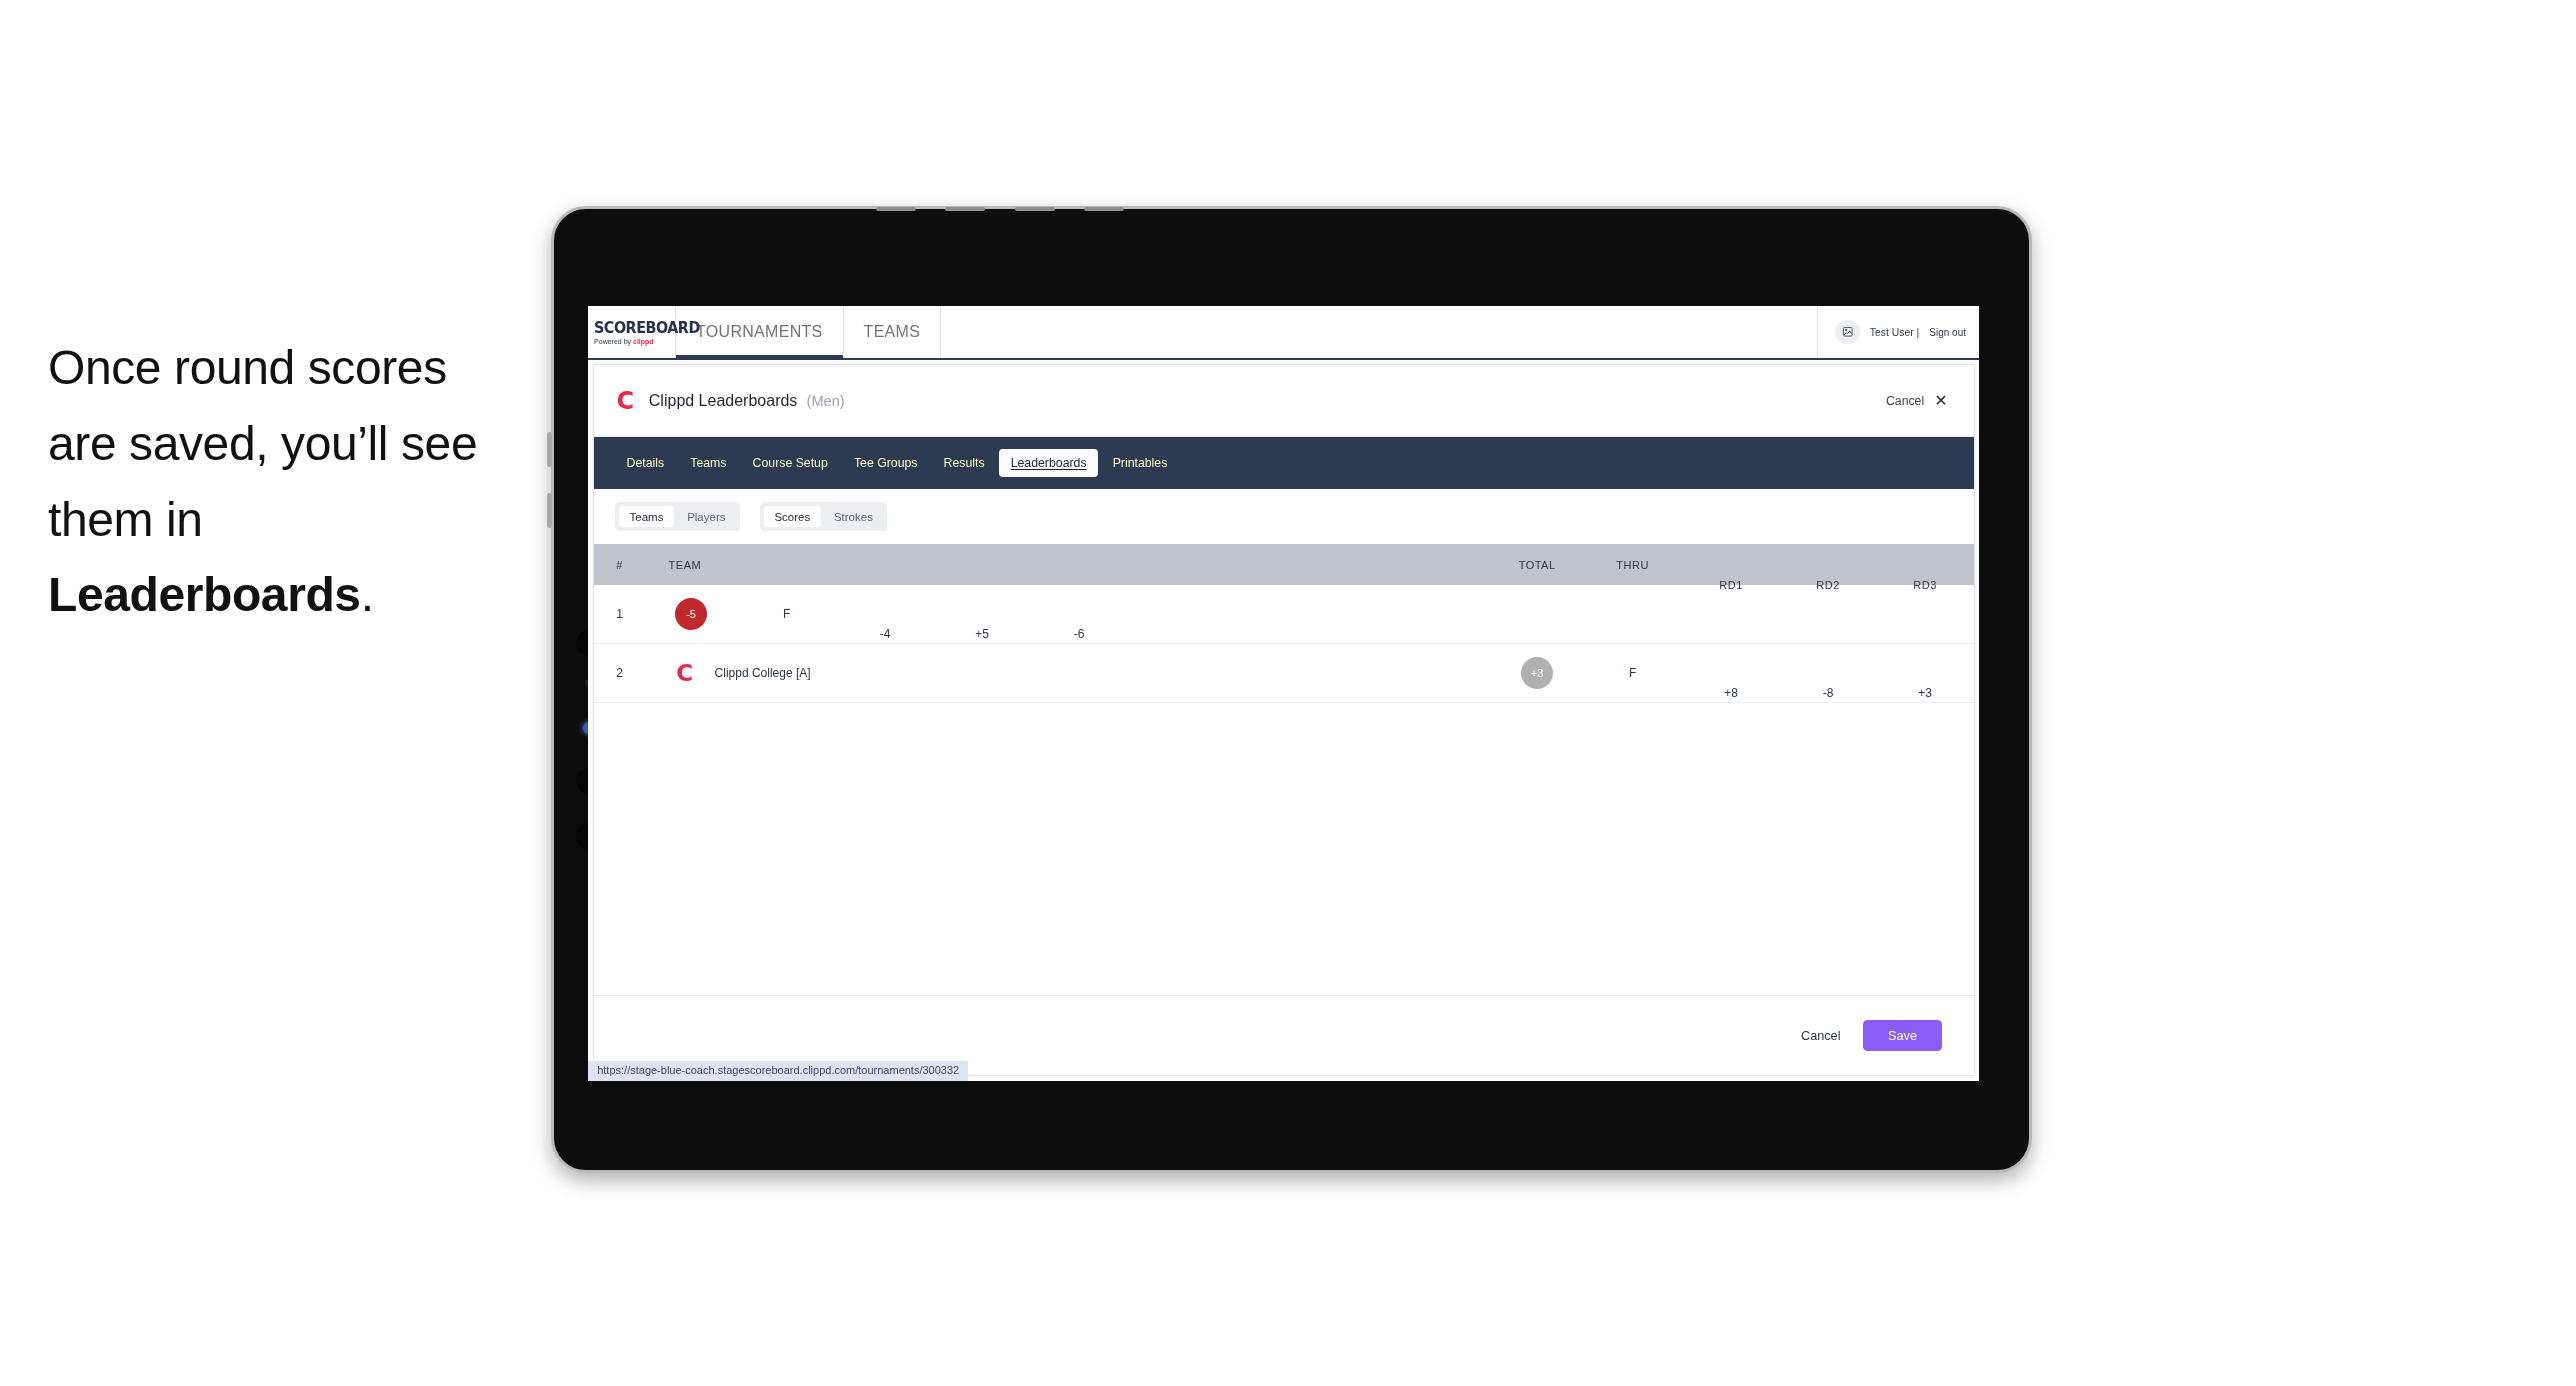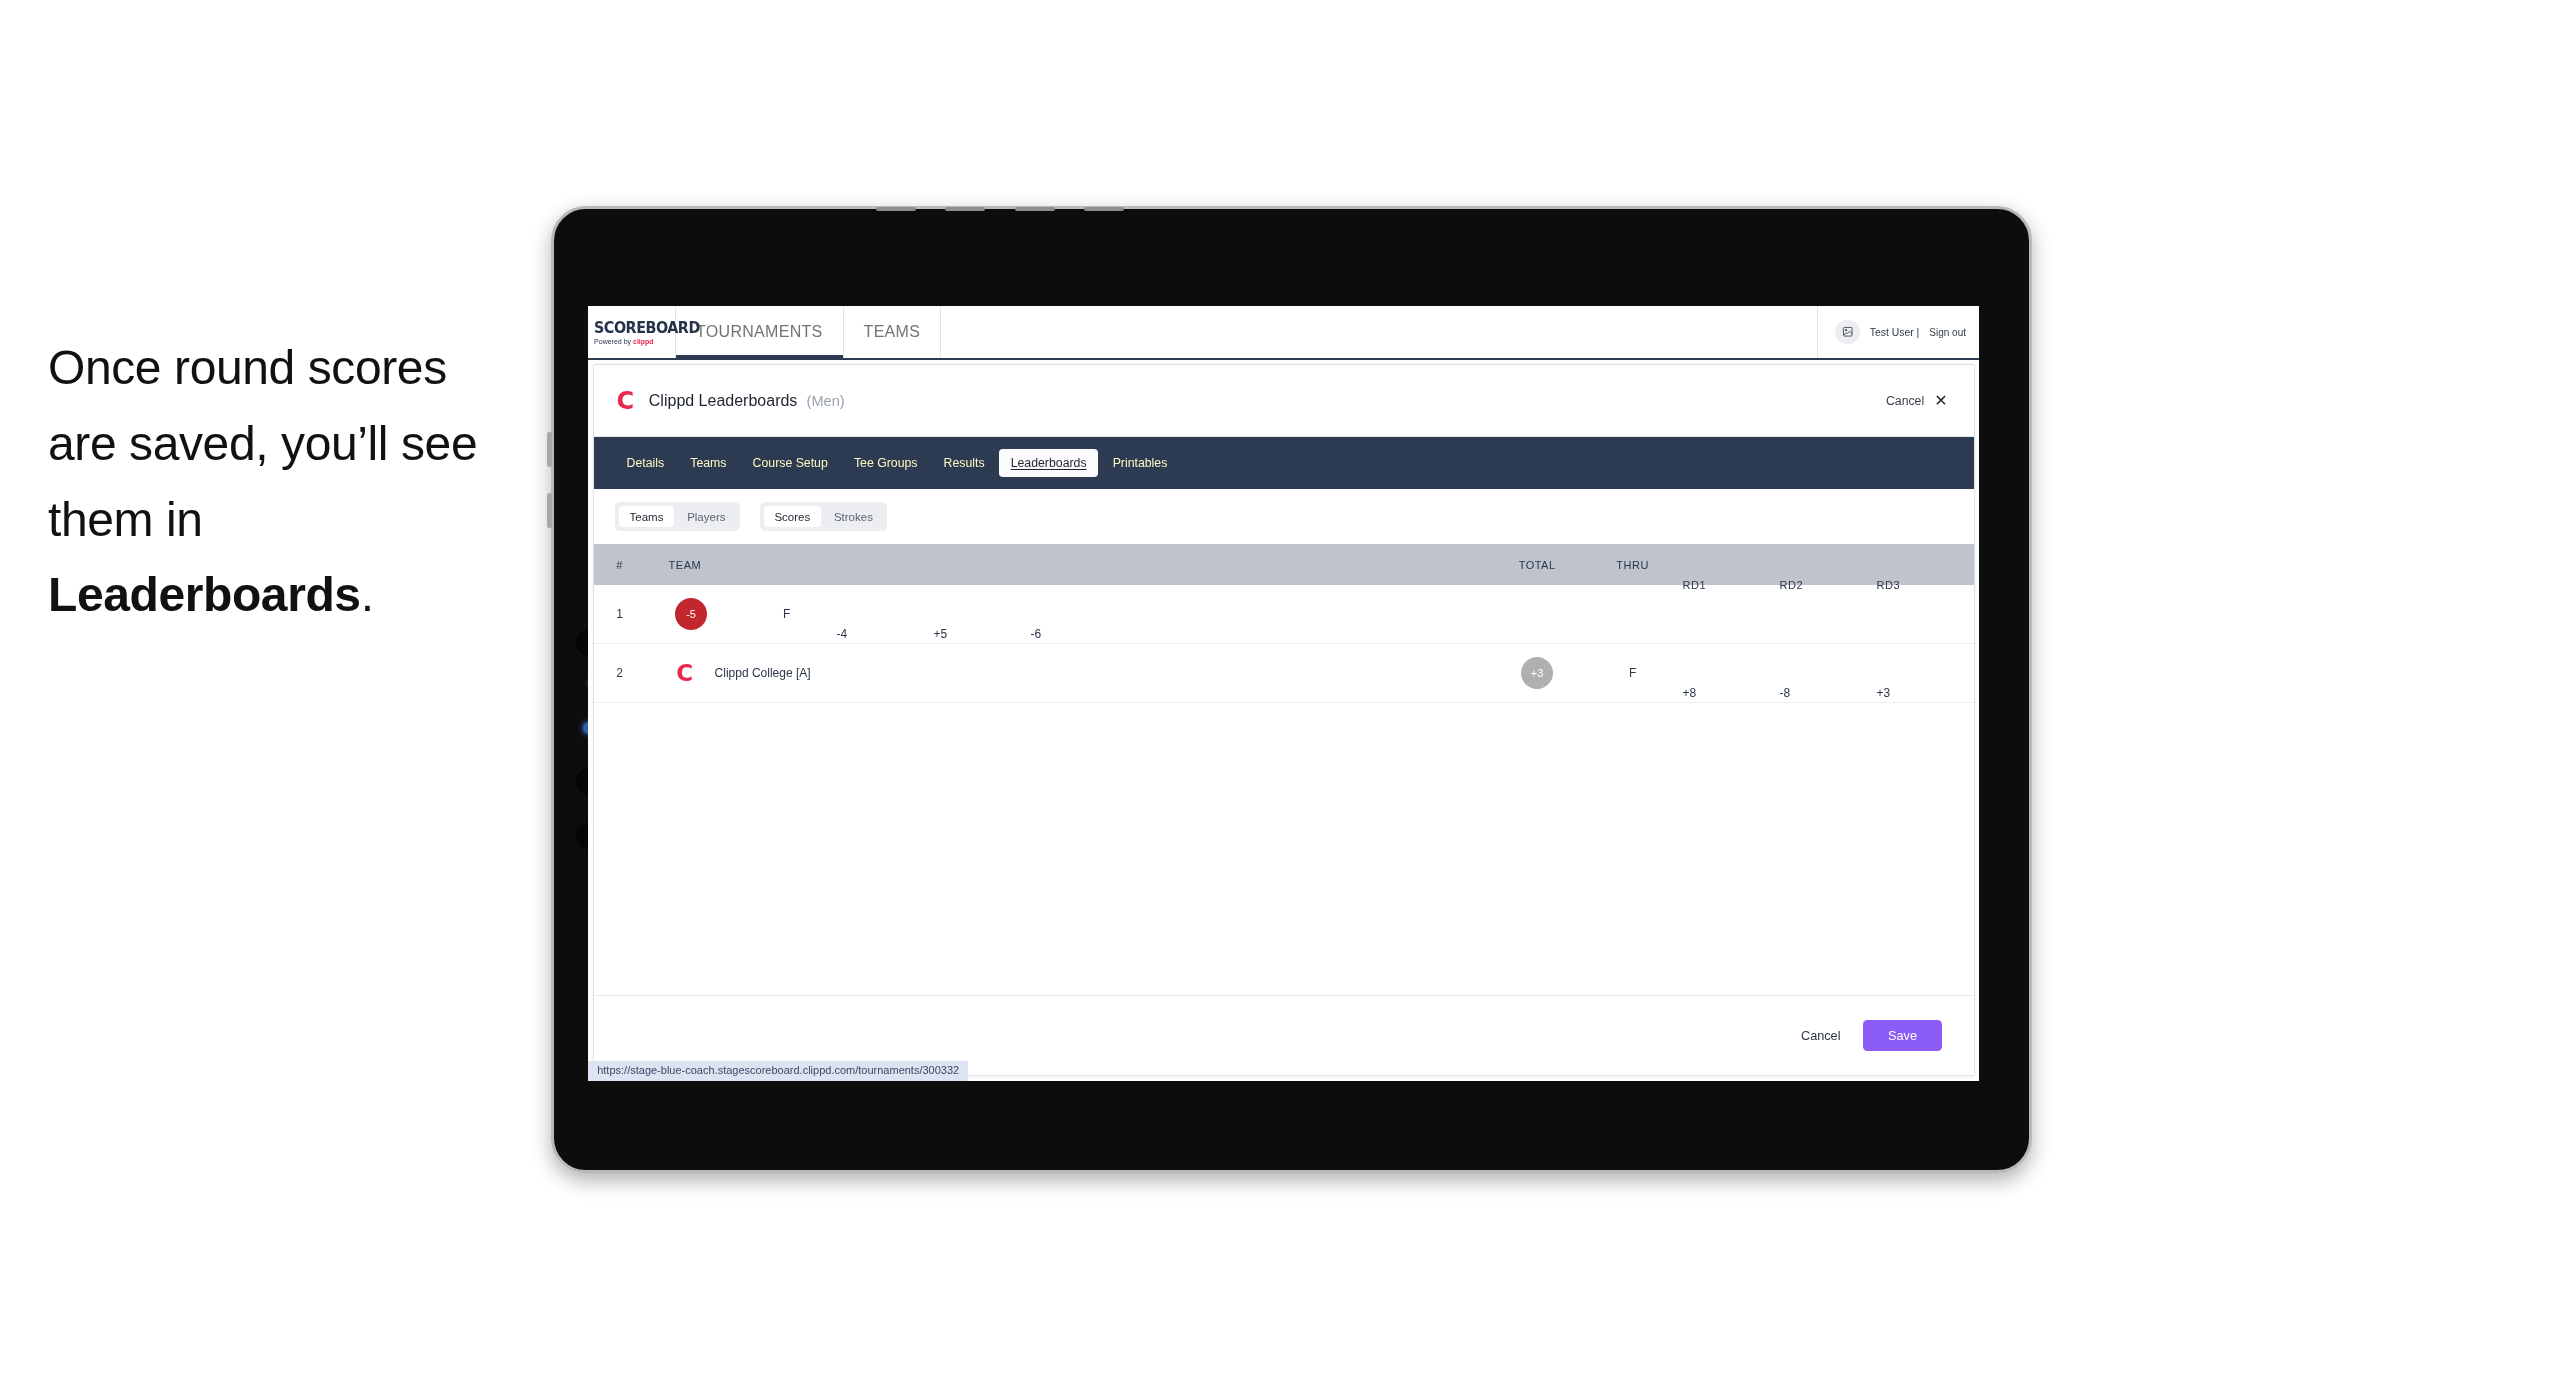--- a/index.html
+++ b/index.html
@@ -233,21 +233,21 @@
     display: flex; align-items: center;
     border-bottom: 0.8px solid #eceef1;
     font-size: 12px;
     color: #2b3648;
     flex-shrink: 0;
   }
   .c-rank  { width: 52px;  text-align: center; flex-shrink: 0; }
   .c-team  { flex: 1; display: flex; align-items: center; gap: 14px; padding-left: 23px; }
   .c-total { width: 91px; text-align: right; flex-shrink: 0; display:flex; justify-content:center; }
   .c-thru  { width: 100px; text-align: center; flex-shrink: 0; }
-  .c-rd    { width: 97px; text-align: left; flex-shrink: 0; margin-top: 40px; }
+  .c-rd    { width: 97px; text-align: center; flex-shrink: 0; margin-top: 40px; }
   #thead .c-team { padding-left: 23px; }
   #thead .c-rank { width: 52px; }
 
   .team-logo-sb {
     width: 32px; height: 32px;
     background: #2c3a52;
     border-radius: 2.3px;
     display: flex; flex-direction: column;
     align-items: center; justify-content: center;
     flex-shrink: 0;

